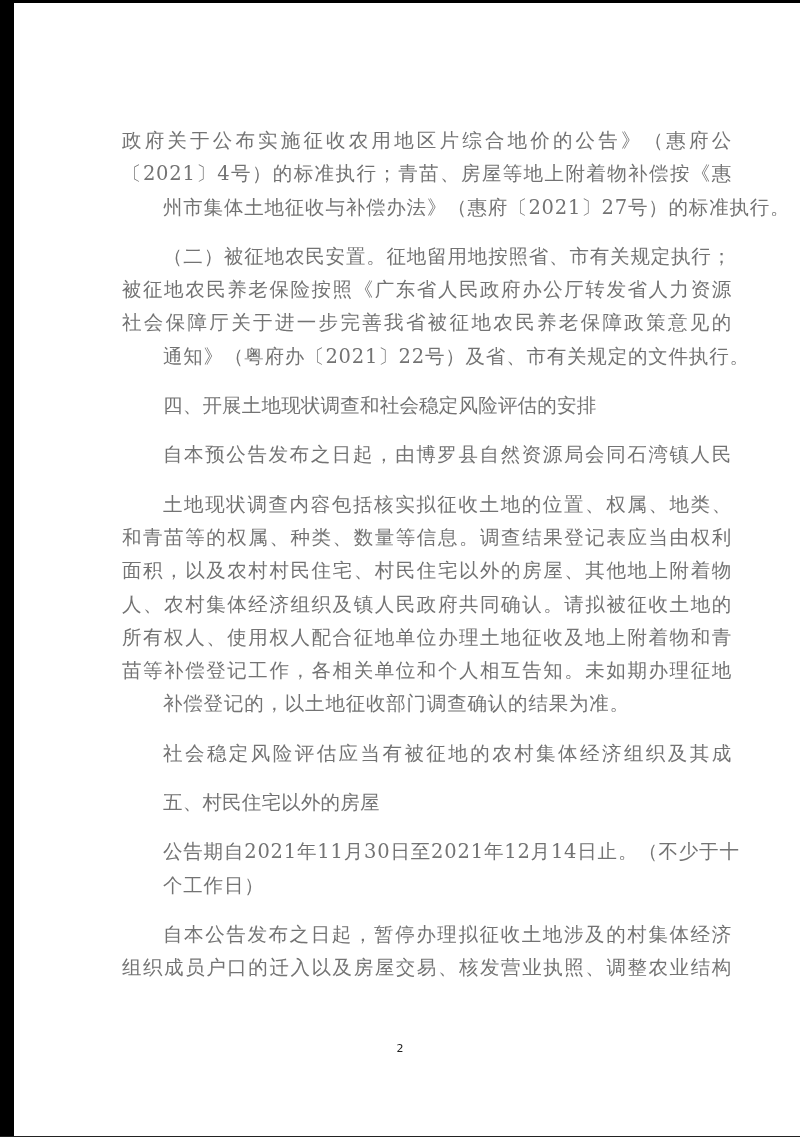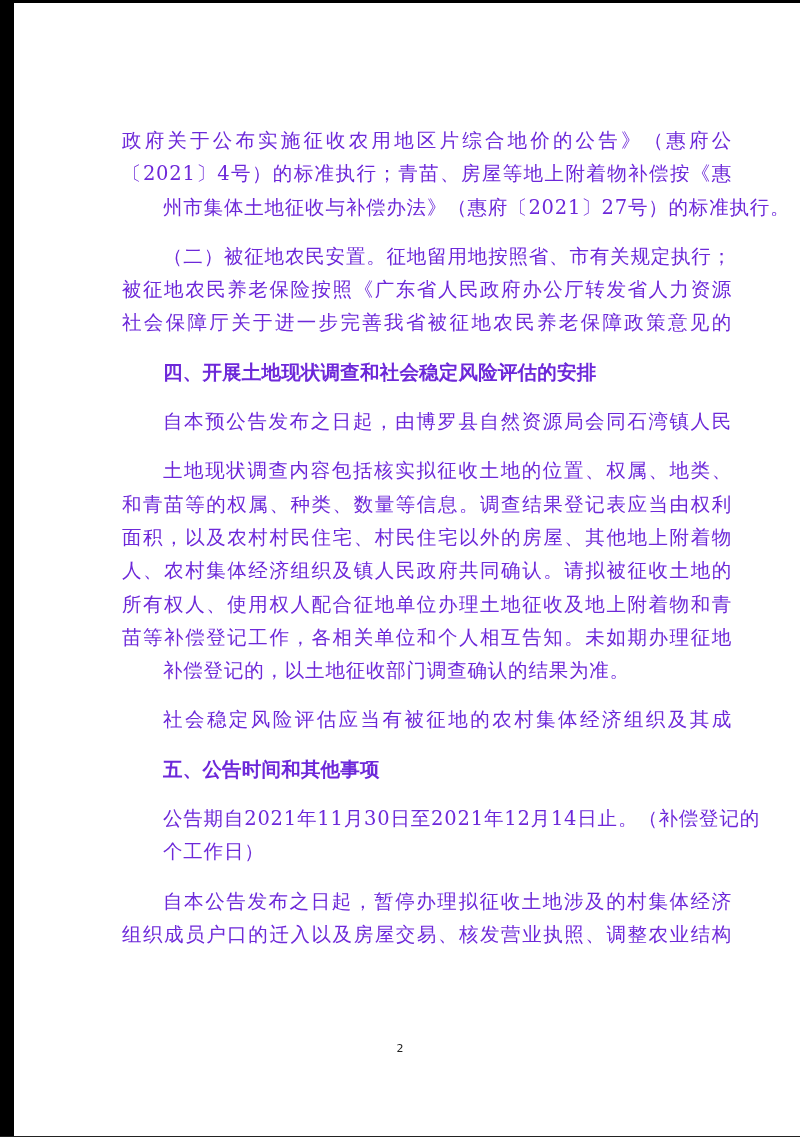--- a/index.html
+++ b/index.html
@@ -35,37 +35,37 @@
       position: absolute;
       left: 122px;
       top: 124px;
       width: 610px;
     }
     .line {
       height: 33.3px;
       line-height: 33.3px;
       font-family: "DejaVu Serif", "Liberation Serif", serif;
       font-size: 19.5px;
-      color: #6d28d9;
+      color: #737373;
       white-space: nowrap;
       letter-spacing: 0.8px;
       text-align: justify;
       text-align-last: justify;
     }
     .line.last {
       text-align-last: left;
       margin-left: 41px;
     }
     .line.indent {
       padding-left: 41px;
       margin-top: 16px;
     }
     .heading {
       font-family: "DejaVu Sans", "Liberation Sans", sans-serif;
-      font-weight: bold;
+      font-weight: normal;
       font-size: 19.5px;
       letter-spacing: 0.2px;
       text-align-last: left;
     }
     .page-number {
       position: absolute;
       left: 0;
       width: 800px;
       top: 1042px;
       text-align: center;
@@ -81,30 +81,31 @@
 <div class="scan-border-left"></div>
 <div class="scan-border-bottom"></div>
 
 <div class="page">
   <div class="line">政府关于公布实施征收农用地区片综合地价的公告》（惠府公</div>
   <div class="line">〔2021〕4号）的标准执行；青苗、房屋等地上附着物补偿按《惠</div>
   <div class="line last">州市集体土地征收与补偿办法》（惠府〔2021〕27号）的标准执行。</div>
   <div class="line indent">（二）被征地农民安置。征地留用地按照省、市有关规定执行；</div>
   <div class="line">被征地农民养老保险按照《广东省人民政府办公厅转发省人力资源</div>
   <div class="line">社会保障厅关于进一步完善我省被征地农民养老保障政策意见的</div>
+  <div class="line last">通知》（粤府办〔2021〕22号）及省、市有关规定的文件执行。</div>
   <div class="line indent heading">四、开展土地现状调查和社会稳定风险评估的安排</div>
   <div class="line indent">自本预公告发布之日起，由博罗县自然资源局会同石湾镇人民</div>
   <div class="line indent">土地现状调查内容包括核实拟征收土地的位置、权属、地类、</div>
   <div class="line">和青苗等的权属、种类、数量等信息。调查结果登记表应当由权利</div>
   <div class="line">面积，以及农村村民住宅、村民住宅以外的房屋、其他地上附着物</div>
   <div class="line">人、农村集体经济组织及镇人民政府共同确认。请拟被征收土地的</div>
   <div class="line">所有权人、使用权人配合征地单位办理土地征收及地上附着物和青</div>
   <div class="line">苗等补偿登记工作，各相关单位和个人相互告知。未如期办理征地</div>
   <div class="line last">补偿登记的，以土地征收部门调查确认的结果为准。</div>
   <div class="line indent">社会稳定风险评估应当有被征地的农村集体经济组织及其成</div>
-  <div class="line indent heading">五、公告时间和其他事项</div>
-  <div class="line indent">公告期自2021年11月30日至2021年12月14日止。（补偿登记的</div>
+  <div class="line indent heading">五、村民住宅以外的房屋</div>
+  <div class="line indent">公告期自2021年11月30日至2021年12月14日止。（不少于十</div>
   <div class="line last">个工作日）</div>
   <div class="line indent">自本公告发布之日起，暂停办理拟征收土地涉及的村集体经济</div>
   <div class="line">组织成员户口的迁入以及房屋交易、核发营业执照、调整农业结构</div>
 </div>
 
 <div class="page-number">2</div>
 
 </body></html>

